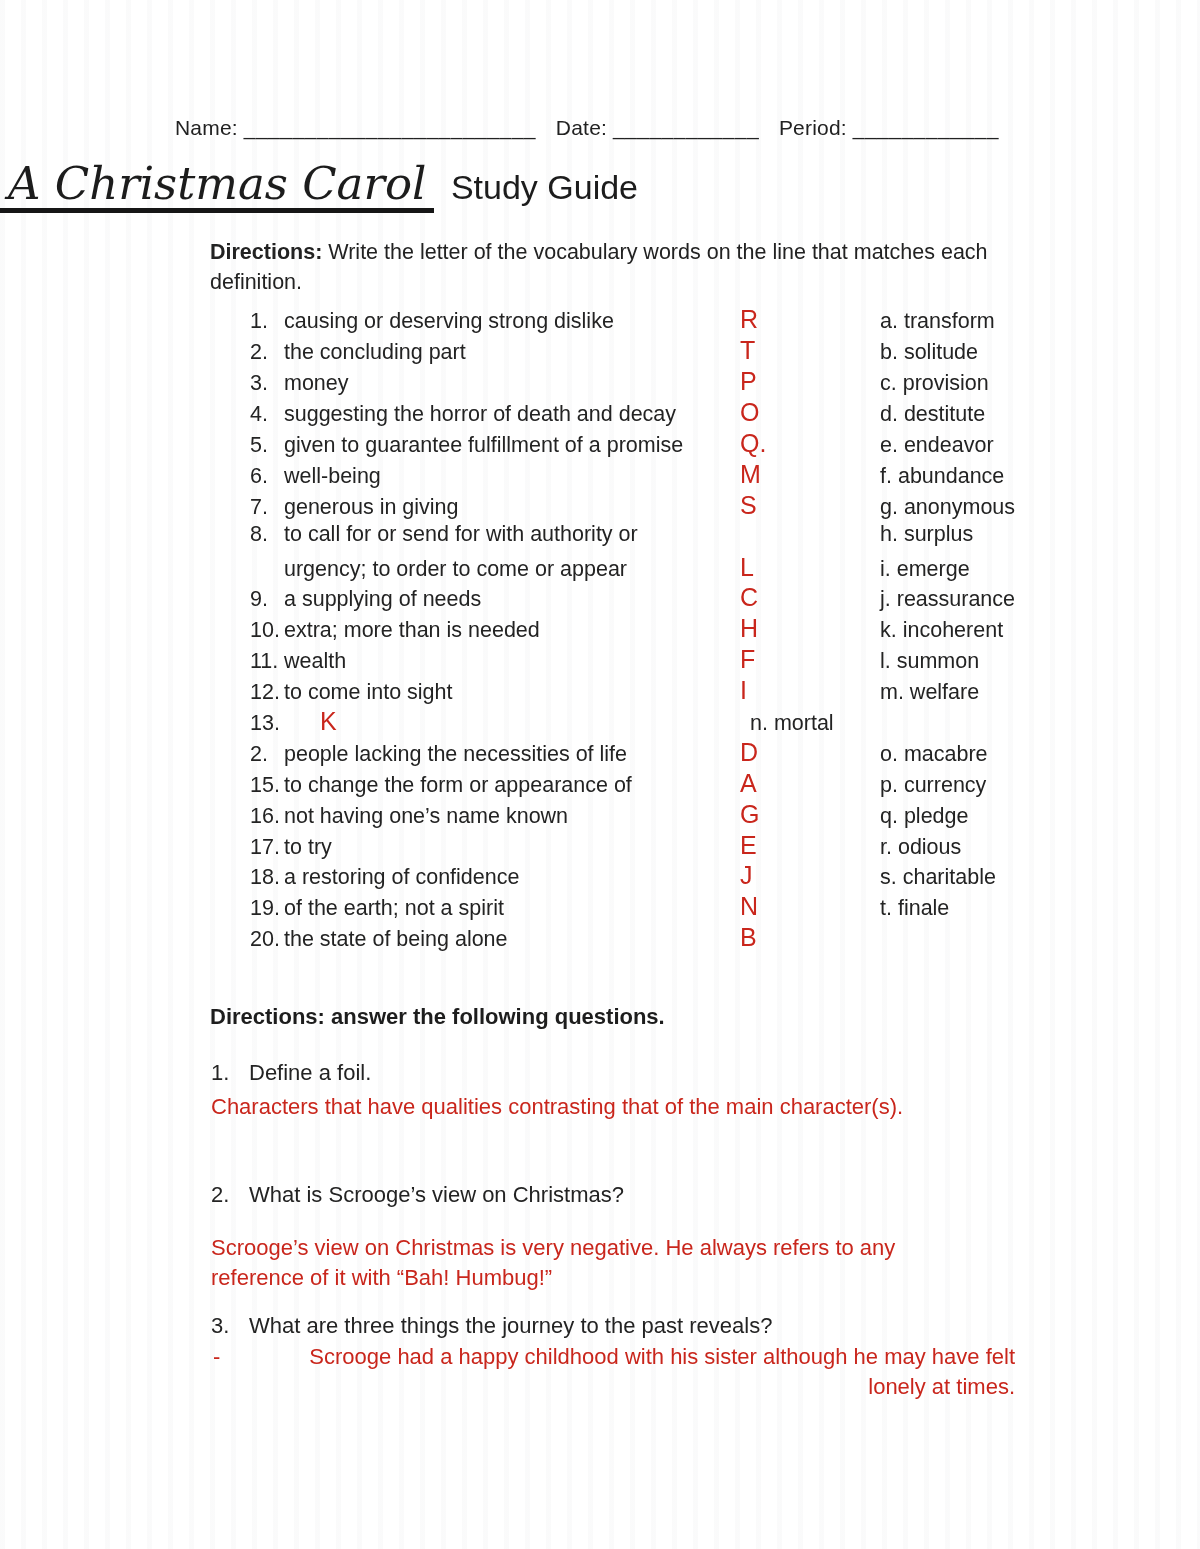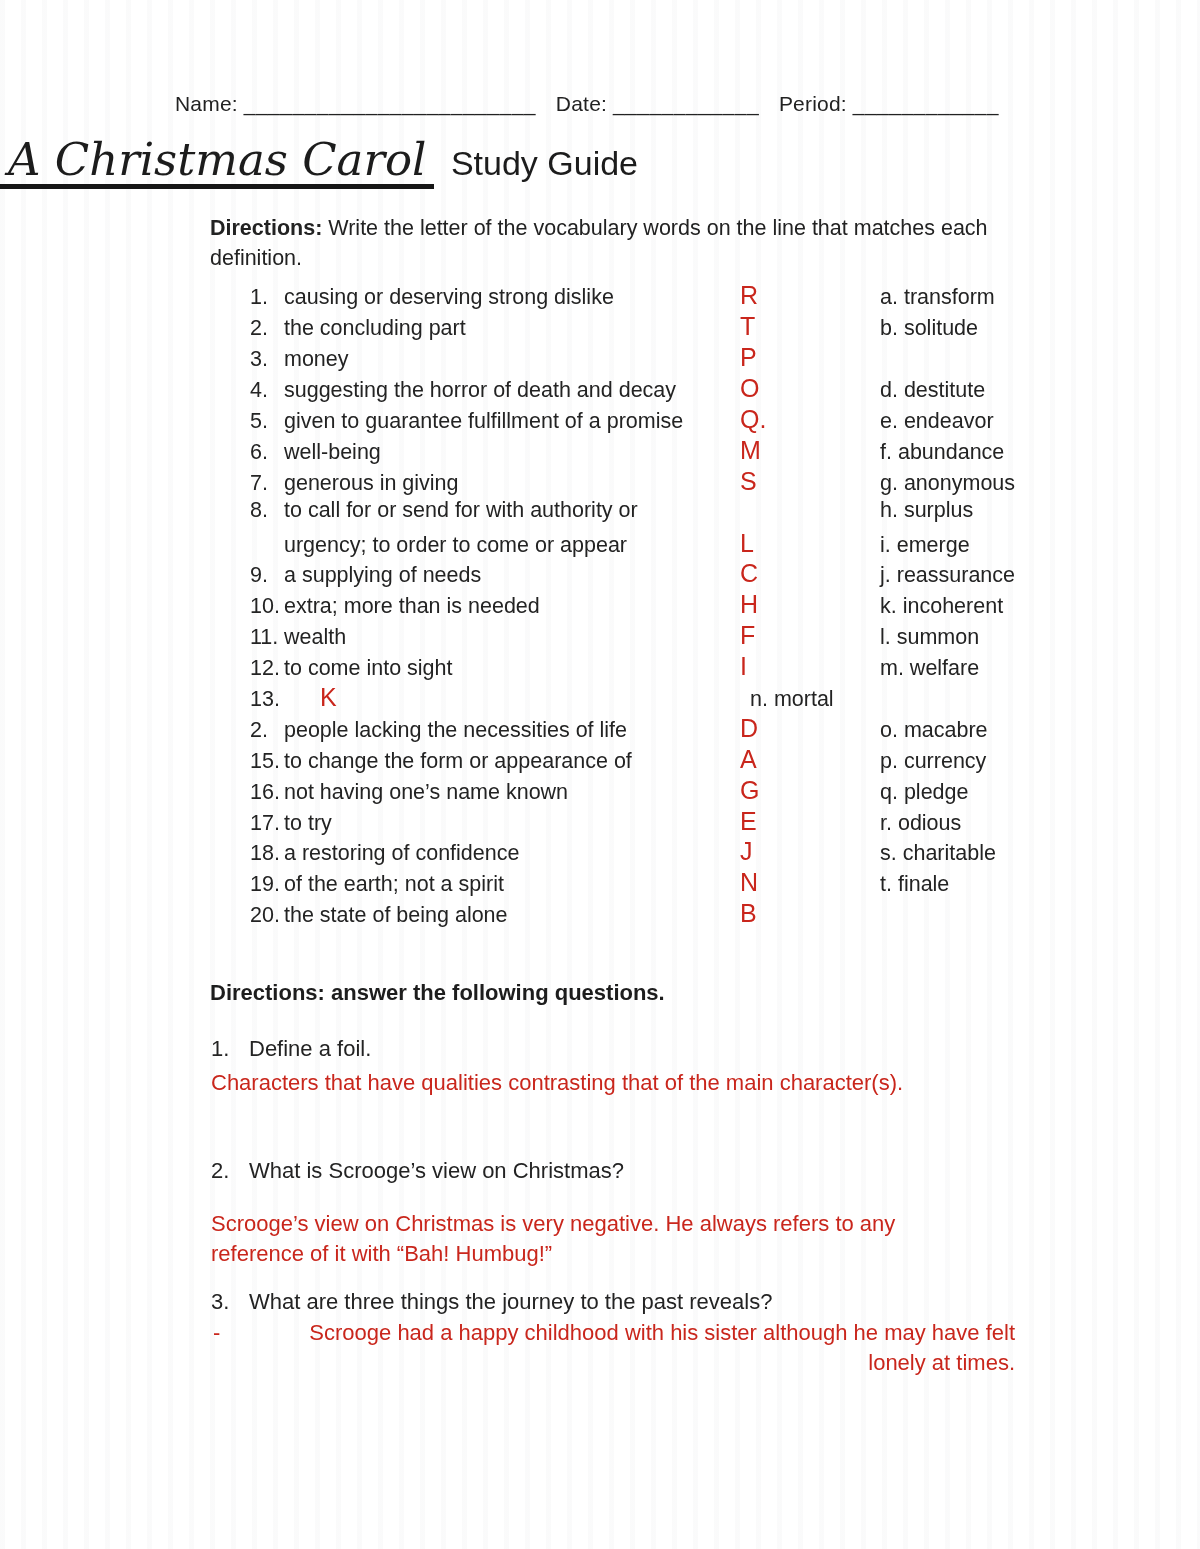--- a/index.html
+++ b/index.html
@@ -9,21 +9,21 @@
     margin:0 auto;
     background:#ffffff;
     background-image:repeating-linear-gradient(90deg,
       rgba(120,125,135,0.035) 0px, rgba(120,125,135,0.035) 5px,
       rgba(255,255,255,0) 5px, rgba(255,255,255,0) 21px);
     color:#222;
     font-family:"Liberation Sans","DejaVu Sans",sans-serif;
     overflow:hidden;
   }
   .header-line{
-    padding-top:92px;
+    padding-top:116px;
     margin-left:175px;
     font-size:21px;
     white-space:nowrap;
   }
   .header-line .lbl{letter-spacing:0.2px;}
   .header-line .blank{letter-spacing:0.5px;}
   .gap{display:inline-block;width:14px;}
   .title-line{margin-top:20px;text-align:left;white-space:nowrap;}
   .title-book{
     display:inline-block;
@@ -116,20 +116,21 @@
     <div class="mrow">
         <span class="mnum">2.</span>
         <span class="mdef">the concluding part</span>
         <span class="mans">T</span>
         <span class="mword">b. solitude</span>
       </div>
     <div class="mrow">
         <span class="mnum">3.</span>
         <span class="mdef">money</span>
         <span class="mans">P</span>
+        <span class="mword">c. provision</span>
       </div>
     <div class="mrow">
         <span class="mnum">4.</span>
         <span class="mdef">suggesting the horror of death and decay</span>
         <span class="mans">O</span>
         <span class="mword">d. destitute</span>
       </div>
     <div class="mrow">
         <span class="mnum">5.</span>
         <span class="mdef">given to guarantee fulfillment of a promise</span>

